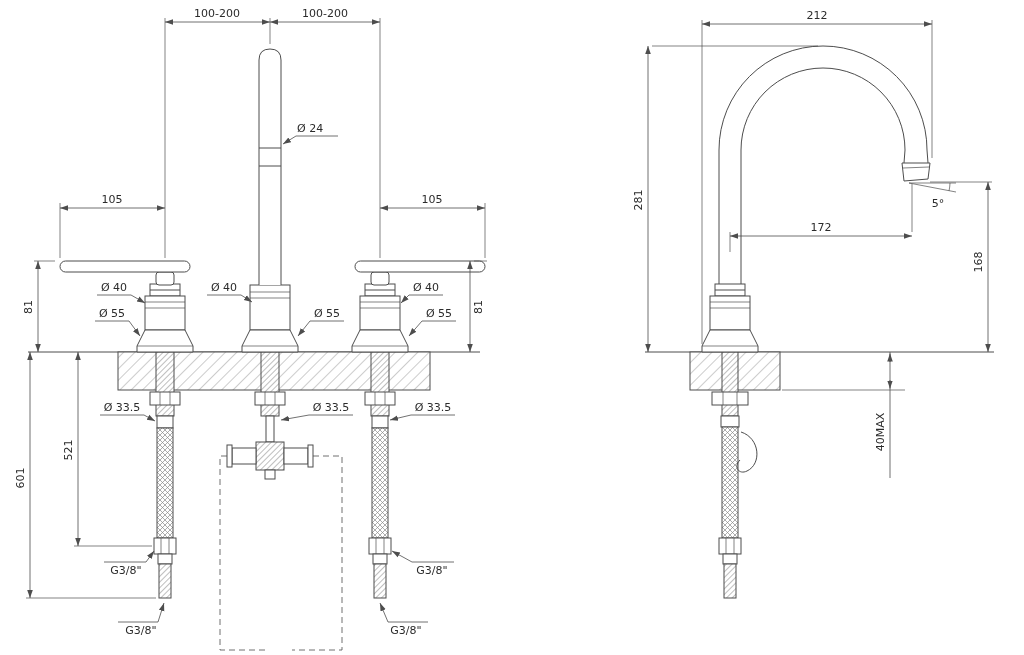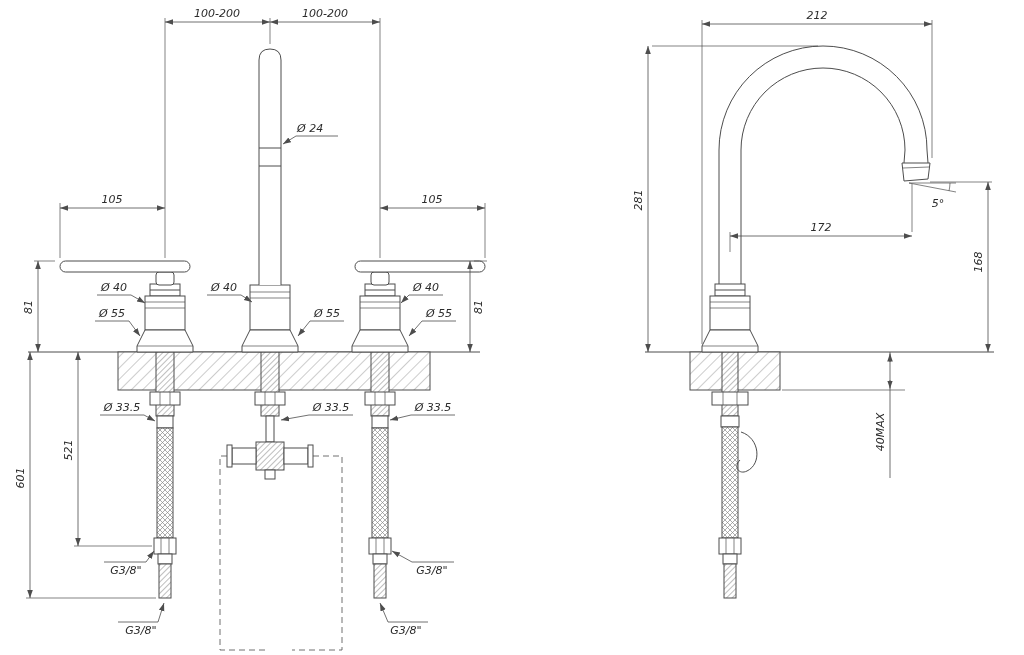--- a/index.html
+++ b/index.html
@@ -1,16 +1,16 @@
 <!DOCTYPE html>
 <html><head>
 <meta charset="utf-8">
 <style>
   html,body{margin:0;padding:0;background:#ffffff;}
-  .canvas{width:994px;height:655px;background:#ffffff;overflow:hidden;font-style:italic;}
+  .canvas{width:994px;height:655px;background:#ffffff;overflow:hidden;}
   svg{display:block;}
   svg text{font-family:"DejaVu Sans","Liberation Sans",sans-serif;font-size:11px;fill:#2b2b2b;}
   .ln{stroke:#4d4d4d;stroke-width:1;fill:none;}
   .fw{fill:#ffffff;stroke:#4d4d4d;stroke-width:1;}
   .thread{fill:url(#pat-thread);stroke:#4d4d4d;stroke-width:1;}
   .braid{fill:url(#pat-braid);stroke:#4d4d4d;stroke-width:1;}
   .hatchf{fill:url(#pat-hatch);stroke:#4d4d4d;stroke-width:1;}
   .dim{stroke:#4d4d4d;stroke-width:0.8;fill:none;}
   .ext{stroke:#4d4d4d;stroke-width:0.7;fill:none;}
   .dash{stroke:#4d4d4d;stroke-width:0.8;fill:none;stroke-dasharray:6 4;}

